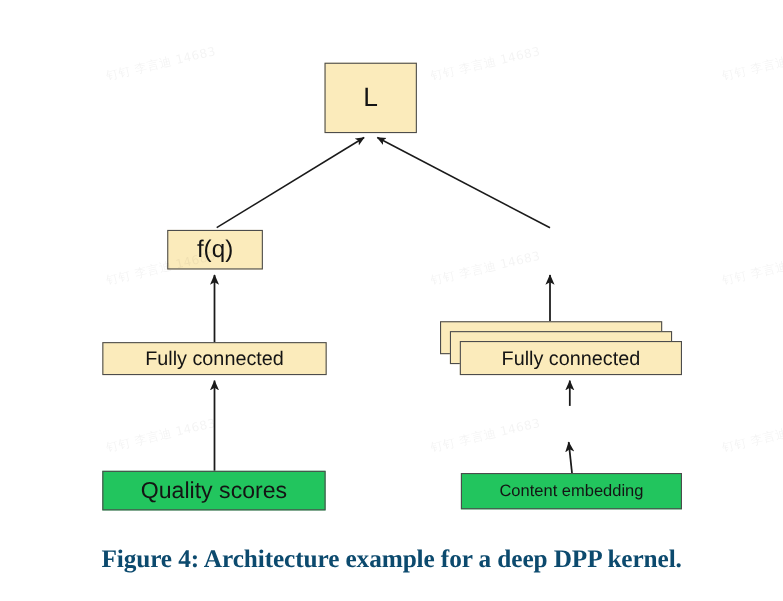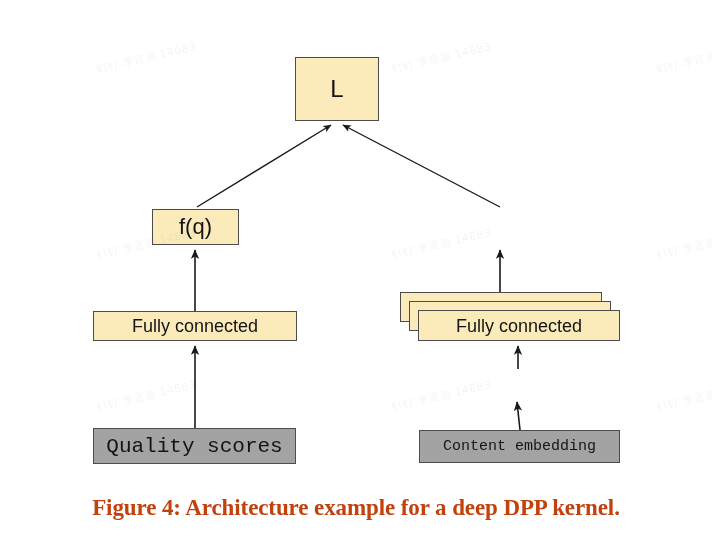--- a/index.html
+++ b/index.html
@@ -62,21 +62,21 @@
     box-sizing: border-box;
     border: 1px solid #4c4c4c;
     display: flex;
     align-items: center;
     justify-content: center;
     color: #141414;
     z-index: 2;
     line-height: 1;
   }
   .node.fill-yellow { background: #fbebbb; }
-  .node.fill-blue   { background: #a3a3a3; font-family: Liberation Mono, monospace; }
+  .node.fill-blue   { background: #22c55e; }
 
   .node-shadow {
     position: absolute;
     box-sizing: border-box;
     border: 1px solid #4c4c4c;
     background: #fbebbb;
     z-index: 2;
   }
 
   
@@ -122,21 +122,21 @@
   
   #figure-caption {
     position: absolute;
     left: 0;
     top: 495px;
     width: 712px;
     text-align: center;
     font-family: "Liberation Serif", "DejaVu Serif", serif;
     font-weight: bold;
     font-size: 23px;
-    color: #c2410c;
+    color: #0c4a6e;
     letter-spacing: -0.1px;
   }
 </style>
 </head>
 <body>
 
 <div id="figure-canvas">
 
   <div id="watermark-layer">
       <div class="watermark" style="left: 95px; top: 62px;">钉钉 李言迪 14683</div>

